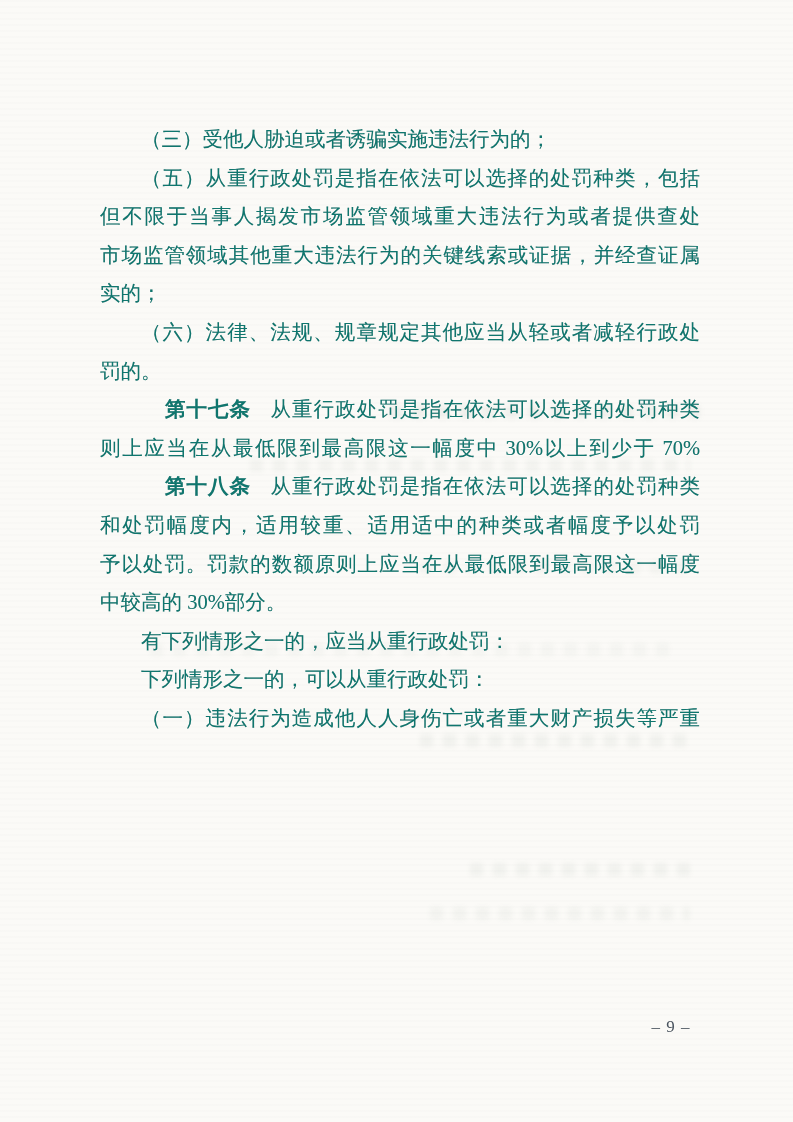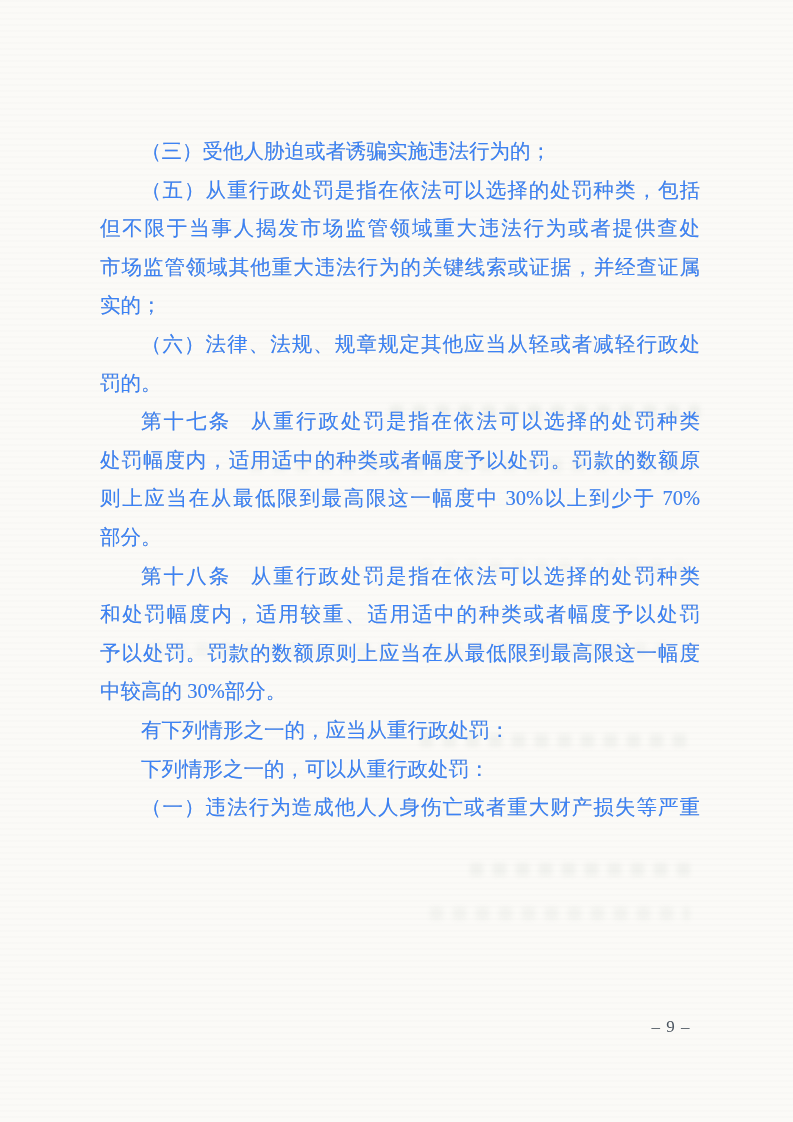--- a/index.html
+++ b/index.html
@@ -21,36 +21,37 @@
     inset: 0;
     background:
       repeating-linear-gradient(180deg,
         rgba(90,100,110,0.015) 0px, rgba(90,100,110,0.015) 2px,
         rgba(255,255,255,0) 2px, rgba(255,255,255,0) 6px);
     pointer-events: none;
   }
   .text-block {
     position: absolute;
     left: 100px;
-    top: 132px;
+    top: 120px;
     width: 600px;
     font-size: 20.5px;
     line-height: 38.6px;
-    color: #3b82f6;
+    color: #0f766e;
     text-shadow: 0 0 0.6px rgba(67,76,86,0.35);
   }
   .line { }
   .line.indent { text-indent: 2em; }
   .line.fill {
     text-align: justify;
     text-align-last: justify;
   }
   .lead {
-    font-weight: 400;
+    font-weight: 700;
     margin-right: 0.95em;
+    margin-left: 24px;
   }
   .page-number {
     position: absolute;
     top: 1017px;
     left: 626px;
     width: 90px;
     text-align: center;
     font-size: 17px;
     letter-spacing: 1px;
     color: #4a545f;
@@ -89,23 +90,21 @@
 
   <main class="text-block">
       <div class="line indent"><span>（三）受他人胁迫或者诱骗实施违法行为的；</span></div>
       <div class="line indent fill"><span>（五）从重行政处罚是指在依法可以选择的处罚种类，包括</span></div>
       <div class="line fill"><span>但不限于当事人揭发市场监管领域重大违法行为或者提供查处</span></div>
       <div class="line fill"><span>市场监管领域其他重大违法行为的关键线索或证据，并经查证属</span></div>
       <div class="line"><span>实的；</span></div>
       <div class="line indent fill"><span>（六）法律、法规、规章规定其他应当从轻或者减轻行政处</span></div>
       <div class="line"><span>罚的。</span></div>
       <div class="line indent fill"><span class="lead">第十七条</span><span>从重行政处罚是指在依法可以选择的处罚种类</span></div>
-      <div class="line fill"><span>处罚幅度内，适用适中的种类或者幅度予以处罚。罚款的数额原</span></div>
       <div class="line fill"><span>则上应当在从最低限到最高限这一幅度中 30%以上到少于 70%</span></div>
-      <div class="line"><span>部分。</span></div>
       <div class="line indent fill"><span class="lead">第十八条</span><span>从重行政处罚是指在依法可以选择的处罚种类</span></div>
       <div class="line fill"><span>和处罚幅度内，适用较重、适用适中的种类或者幅度予以处罚</span></div>
       <div class="line fill"><span>予以处罚。罚款的数额原则上应当在从最低限到最高限这一幅度</span></div>
       <div class="line"><span>中较高的 30%部分。</span></div>
       <div class="line indent"><span>有下列情形之一的，应当从重行政处罚：</span></div>
       <div class="line indent"><span>下列情形之一的，可以从重行政处罚：</span></div>
       <div class="line indent fill"><span>（一）违法行为造成他人人身伤亡或者重大财产损失等严重</span></div>
     </main>
 
   <div class="page-number">– 9 –</div>

